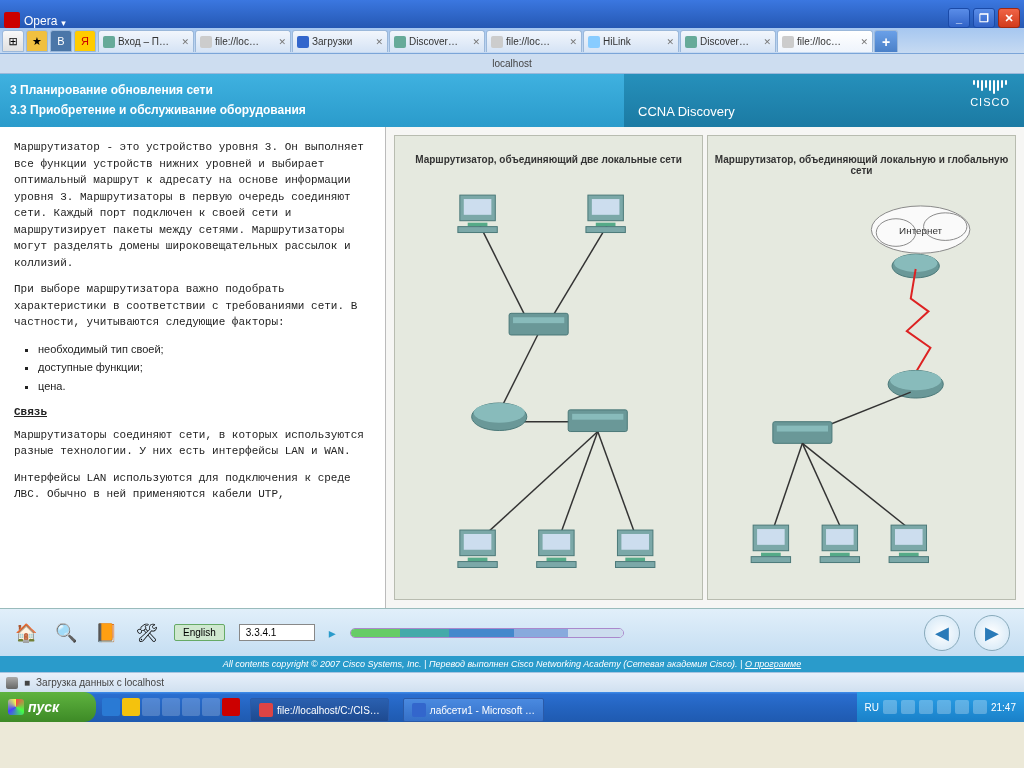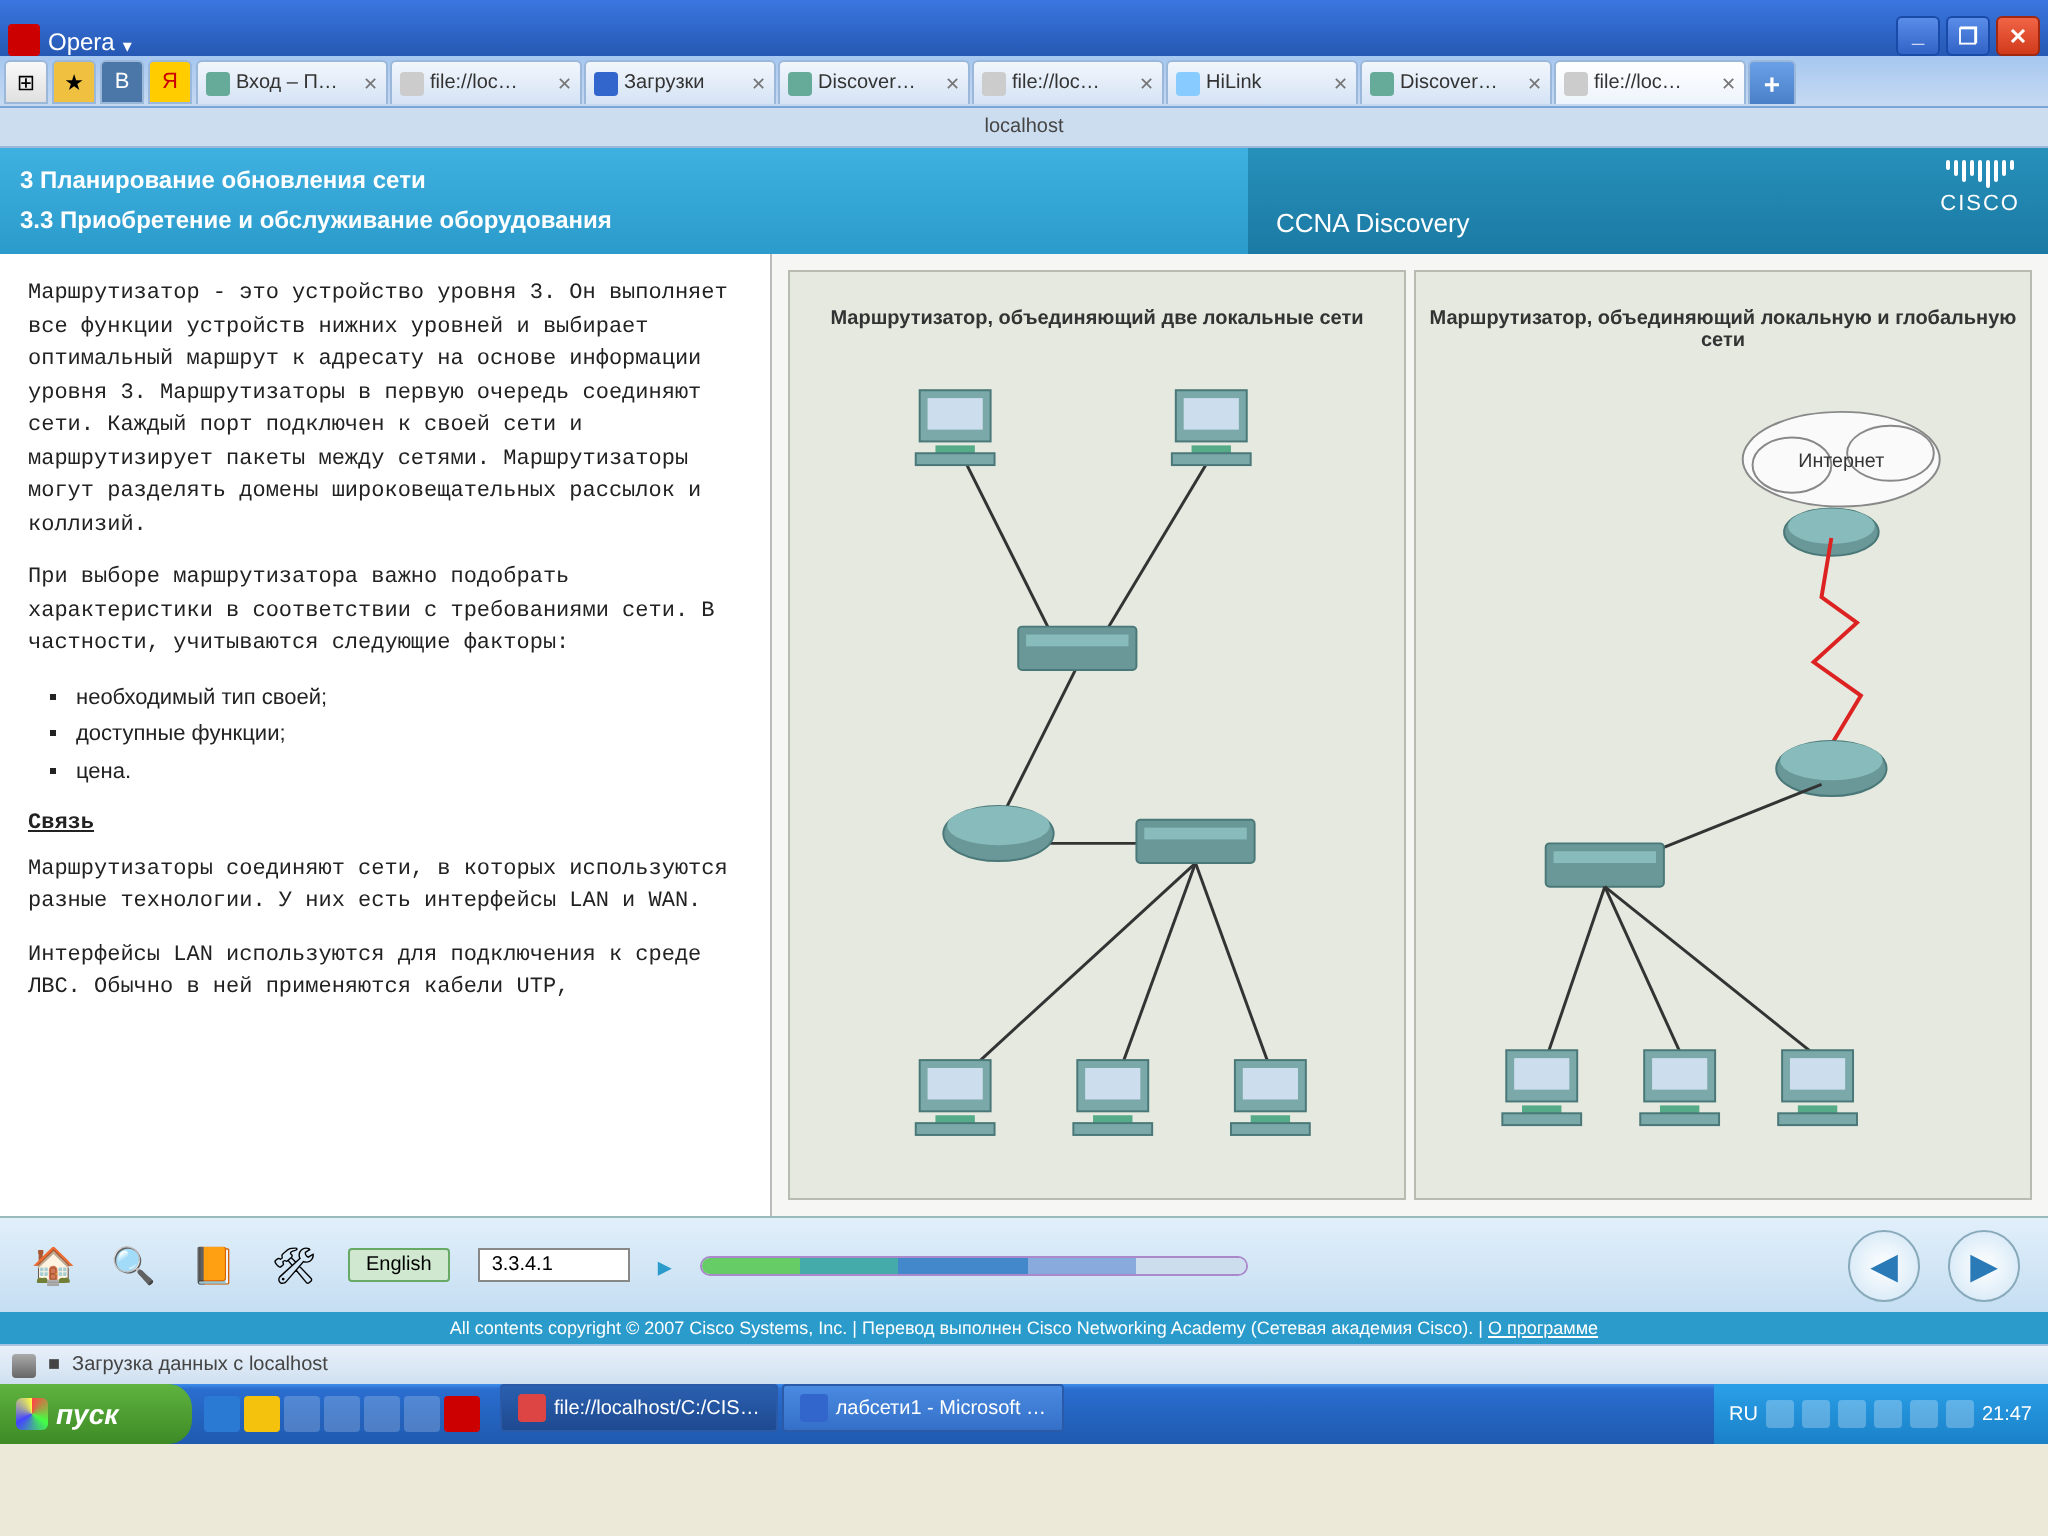--- a/index.html
+++ b/index.html
@@ -54,31 +54,31 @@
 .diagbox svg { width:100%; height:100%; }
 
 .bottombar { height:48px; background: linear-gradient(#e1effa,#c5def2); display:flex; align-items:center; padding:0 14px; gap:14px; border-top:1px solid #9bb; }
 .bottombar .tool-ico { width:26px; height:26px; display:flex; align-items:center; justify-content:center; font-size:18px; }
 .bottombar .langbtn { padding:2px 8px; background:#cfe8cf; border:1px solid #6a6; font-size:10px; border-radius:2px; }
 .bottombar .locbox { padding:2px 6px; background:#fff; border:1px solid #888; font-size:10px; width:76px; }
 .bottombar .progress { flex:1; height:10px; background:#e8f2fa; border:1px solid #a8c; border-radius:5px; display:flex; overflow:hidden; max-width:320px; }
 .bottombar .progress span { height:100%; }
 .bottombar .navarrow { width:36px; height:36px; border-radius:18px; background: radial-gradient(#fff,#cde4f5); border:1px solid #8ab; display:flex; align-items:center; justify-content:center; color:#2a7ab8; font-size:18px; }
 
-.copyright { height:16px; background:#2a9bcb; color:#fff; font-size:9px; text-align:center; line-height:16px; }
+.copyright { height:16px; background:#2a9bcb; color:#fff; font-size:9px; text-align:center; line-height:16px;font-style:italic; }
 .copyright a { color:#fff; text-decoration:underline; }
 
 .statusbar { height:20px; background: linear-gradient(#e8f0fa,#d0e0f0); border-top:1px solid #a8c4e0; display:flex; align-items:center; font-size:10px; color:#444; padding:0 6px; gap:6px;}
 
 
 .taskbar { height:30px; background: linear-gradient(#3f8eeb 0%, #2a6ed0 8%, #2464c0 50%, #1f5ab0 100%); display:flex; align-items:stretch; }
 .start { width:96px; background: linear-gradient(#5fb33f,#3d8a26); color:#fff; font-weight:bold; font-style:italic; font-size:14px; display:flex; align-items:center; padding-left:8px; border-radius:0 12px 12px 0; gap:4px;}
 .ql { display:flex; align-items:center; gap:2px; padding:0 6px; }
 .ql .qicon { width:18px; height:18px; background:#fff3; border-radius:2px; }
-.tasks { display:flex; align-items:flex-start; gap:2px; padding:0 4px; }
+.tasks { display:flex; align-items:flex-end; gap:14px; padding:0 4px; }
 .taskbtn { height:24px; padding:0 8px; background: linear-gradient(#4a8ae0,#3570c8); border:1px solid #2a5aa8; border-radius:2px; color:#fff; font-size:10px; display:flex; align-items:center; gap:4px; max-width:160px;}
 .taskbtn.active { background: linear-gradient(#2a60b0,#1e4a90); }
 .taskbtn .ticon2 { width:14px; height:14px; background:#d44; border-radius:2px;}
 .tray { margin-left:auto; background: linear-gradient(#2aa0e8,#1a80c8); display:flex; align-items:center; padding:0 8px; gap:4px; color:#fff; font-size:10px;}
 .tray .tic { width:14px; height:14px; background:#fff4; border-radius:2px;}
 </style>
 </head>
 <body>
 
 <div class="titlebar">

